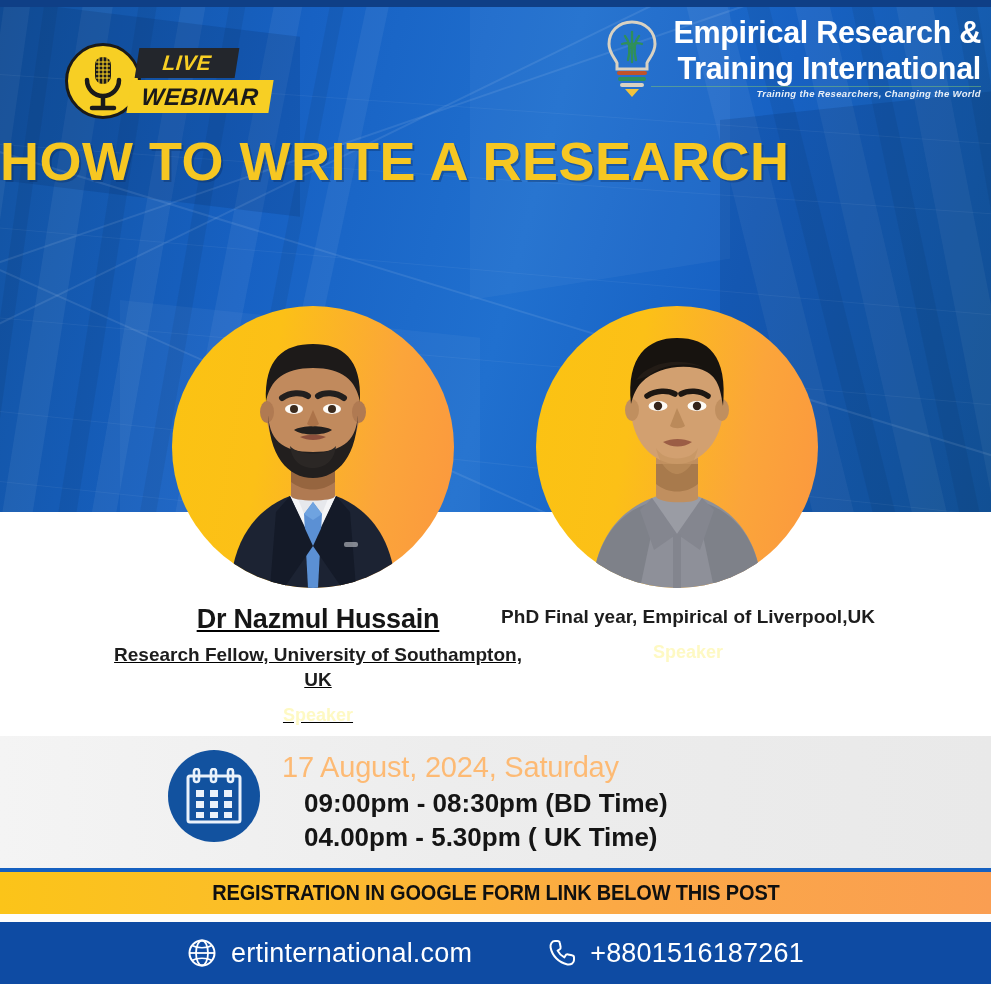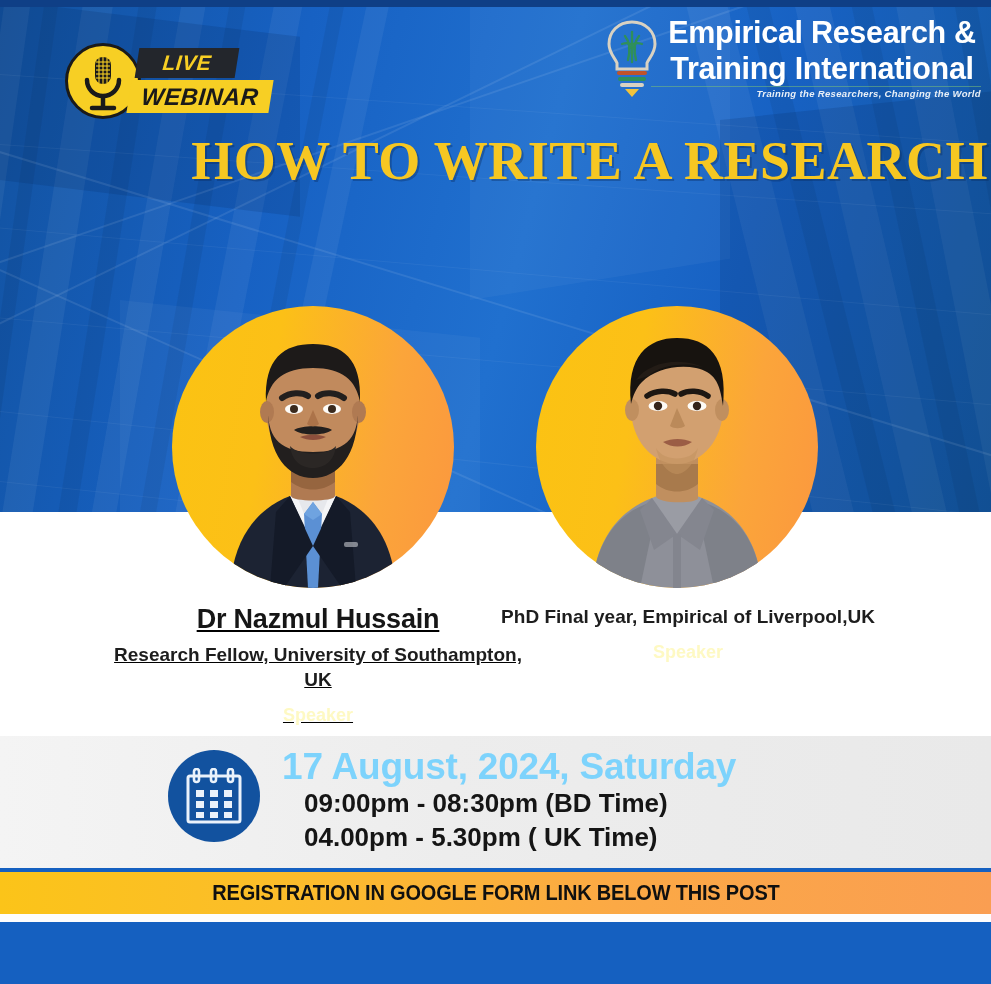--- a/index.html
+++ b/index.html
@@ -80,42 +80,41 @@
   .webinar-bar span{
     position:absolute;left:0;top:0;width:100%;height:100%;
     display:flex;align-items:center;justify-content:center;
     color:#1a1a1a;font-weight:800;font-style:italic;font-size:24px;
     letter-spacing:.3px;transform:skewX(4deg);
   }
 
   
   .logo{position:absolute;right:8px;top:8px;width:392px;height:106px;}
   .logo-bulb{position:absolute;left:10px;top:10px;width:62px;height:82px;}
-  .logo-txt{position:absolute;left:72px;top:6px;width:318px;text-align:center;}
+  .logo-txt{position:absolute;left:72px;top:6px;width:318px;text-align:right;}
   .logo-l1,.logo-l2{
     color:#ffffff;font-weight:800;font-size:30.5px;line-height:36px;
     letter-spacing:-.3px;white-space:nowrap;
   }
   .logo-rule{
     position:absolute;left:60px;top:78px;width:330px;height:1px;
     background:rgba(120,190,120,.55);
   }
   .logo-tag{
     position:absolute;left:118px;top:80px;width:272px;text-align:right;
     color:#eaf0f7;font-size:9.5px;font-style:italic;font-weight:700;
     letter-spacing:.35px;white-space:nowrap;
   }
 
   
   .title{
-    position:absolute;left:0;top:126px;width:988px;text-align:right;
+    position:absolute;left:0;top:126px;width:988px;text-align:left;
     color:#f6c722;font-weight:800;font-size:54px;line-height:70px;
     letter-spacing:.5px;
     text-shadow:2px 2px 0 rgba(10,40,90,.35);
-    font-family:Liberation Serif, serif;
   }
   .title .l2{display:block;}
 
   
   .ph{
     position:absolute;width:282px;height:282px;border-radius:50%;
     background:linear-gradient(100deg,#fbc312 0%,#fcc017 34%,#fba53a 72%,#fb973f 100%);
     overflow:hidden;
   }
   .ph.left{left:172px;top:306px;}
@@ -138,21 +137,21 @@
 
   
   .cal{
     position:absolute;left:168px;top:750px;width:92px;height:92px;border-radius:50%;
     background:#12529f;
   }
   .cal svg{position:absolute;left:17px;top:18px;}
   .date{
     position:absolute;left:282px;top:748px;width:560px;text-align:left;
   }
-  .date .d1{color:#7dd3fc;font-weight:700;font-size:37px;line-height:38px;letter-spacing:-.2px;}
+  .date .d1{color:#fdba74;font-weight:400;font-size:29px;line-height:38px;letter-spacing:-.2px;}
   .date .d2,.date .d3{color:#151515;font-weight:800;font-size:26px;line-height:34px;padding-left:22px;}
 
   
   .reg{
     position:absolute;left:0;top:872px;width:991px;height:42px;
     background:linear-gradient(90deg,#fbc419 0%,#fbbd2a 28%,#fba945 62%,#fa9e52 100%);
     display:flex;align-items:center;justify-content:center;
   }
   .reg span{
     color:#101010;font-weight:800;font-size:21.5px;letter-spacing:-.2px;
@@ -384,14 +383,32 @@
     <div class="d1">17 August, 2024, Saturday</div>
     <div class="d2">09:00pm - 08:30pm (BD Time)</div>
     <div class="d3">04.00pm - 5.30pm ( UK Time)</div>
   </div>
 
   <div class="reg">
     <span>REGISTRATION IN GOOGLE FORM LINK BELOW THIS POST</span>
   </div>
   <div class="reg-gap"></div>
 
+  <div class="foot">
+    <div class="fitem">
+      <svg width="30" height="30" viewBox="0 0 30 30">
+        <circle cx="15" cy="15" r="12.5" fill="none" stroke="#ffffff" stroke-width="2"></circle>
+        <ellipse cx="15" cy="15" rx="6" ry="12.5" fill="none" stroke="#ffffff" stroke-width="1.8"></ellipse>
+        <line x1="2.5" y1="15" x2="27.5" y2="15" stroke="#ffffff" stroke-width="1.8"></line>
+        <path d="M5 7.5 C10 10.5 20 10.5 25 7.5" fill="none" stroke="#ffffff" stroke-width="1.6"></path>
+        <path d="M5 22.5 C10 19.5 20 19.5 25 22.5" fill="none" stroke="#ffffff" stroke-width="1.6"></path>
+      </svg>
+      <span class="ftxt">ertinternational.com</span>
+    </div>
+    <div class="fitem">
+      <svg width="28" height="28" viewBox="0 0 28 28">
+        <path d="M7 2 C4 2 2 5 2.6 8.5 C4.2 17 11 23.8 19.5 25.4 C23 26 26 24 26 21 L26 18.6 C26 17.4 25.2 16.4 24 16.2 L20 15.4 C18.9 15.2 17.8 15.7 17.3 16.7 L16.4 18.4 C12.9 16.6 11.4 15.1 9.6 11.6 L11.3 10.7 C12.3 10.2 12.8 9.1 12.6 8 L11.8 4 C11.6 2.8 10.6 2 9.4 2 Z" fill="none" stroke="#ffffff" stroke-width="2" stroke-linejoin="round"></path>
+      </svg>
+      <span class="ftxt">+8801516187261</span>
+    </div>
+  </div>
 
 </div>
 
 </body></html>

